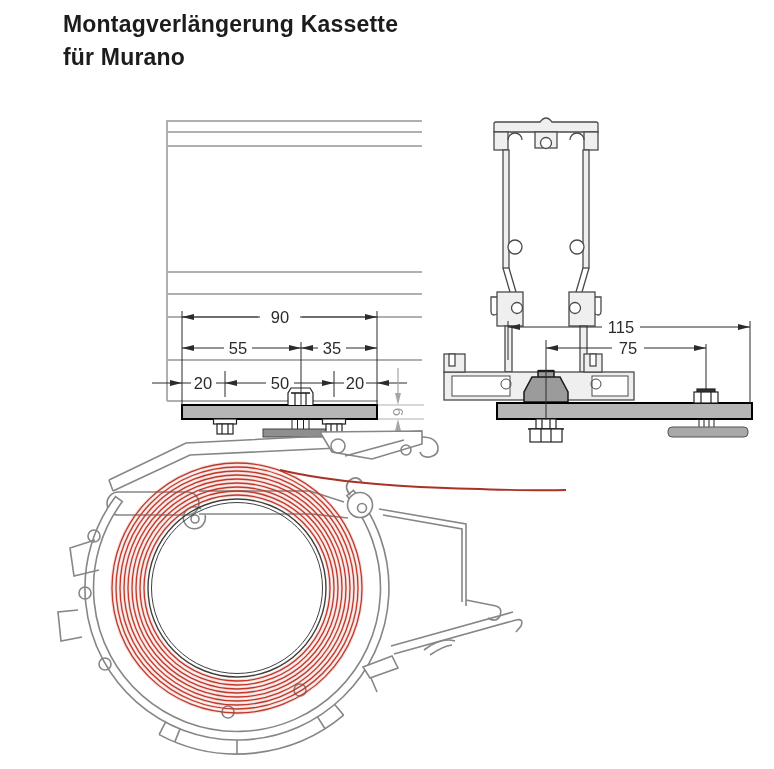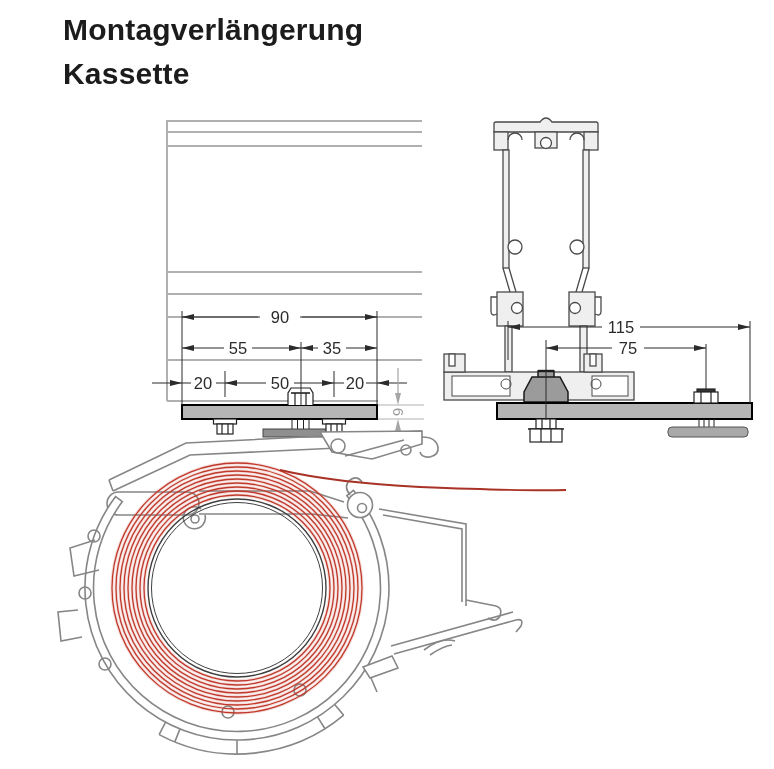--- a/index.html
+++ b/index.html
@@ -1,38 +1,39 @@
 <!DOCTYPE html>
 <html><head>
 <meta charset="utf-8">
 <style>
   html,body{margin:0;padding:0;background:#ffffff;}
   body{width:774px;height:769px;position:relative;overflow:hidden;
        font-family:"Liberation Sans",sans-serif;}
   .title{position:absolute;left:63px;top:8px;width:420px;
-         font-size:30px;font-weight:700;line-height:1.45;color:#1c1c1c;
+         font-size:23px;font-weight:700;line-height:1.45;color:#1c1c1c;
          letter-spacing:.2px;}
   svg{position:absolute;left:0;top:0;}
   .dimtxt{font-family:"Liberation Sans",sans-serif;font-size:16.5px;fill:#2b2b2b;}
   .dimtxt-g{font-family:"Liberation Sans",sans-serif;font-size:15px;fill:#9a9a9a;}
   .dl{stroke:#2b2b2b;stroke-width:1.1;fill:none;}
   .ext{stroke:#2b2b2b;stroke-width:1;fill:none;}
   .arw{fill:#2b2b2b;stroke:none;}
   .arwg{fill:#a5a5a5;stroke:none;}
   .dlg{stroke:#a5a5a5;stroke-width:1.2;fill:none;}
   .prof{stroke:#4a4a4a;stroke-width:1.3;}
   .bolt{stroke:#222;stroke-width:1.2;fill:#ffffff;}
   .hsg{fill:none;stroke-width:1.6;}
   .hsgf{fill:#ffffff;stroke-width:1.6;}
 </style>
 </head>
 <body>
 
 <div class="title">
   <div>Montagverlängerung Kassette</div>
+  <div>für Murano</div>
 </div>
 
 <svg width="774" height="769" viewBox="0 0 774 769">
 
   <g stroke-width="2" fill="none" stroke="#b0b0b0">
     <path d="M167,120 V401"></path>
     <path d="M167,121 H422"></path>
     <path d="M167,132 H422"></path>
     <path d="M167,146 H422"></path>
     <path d="M167,272 H422"></path>

